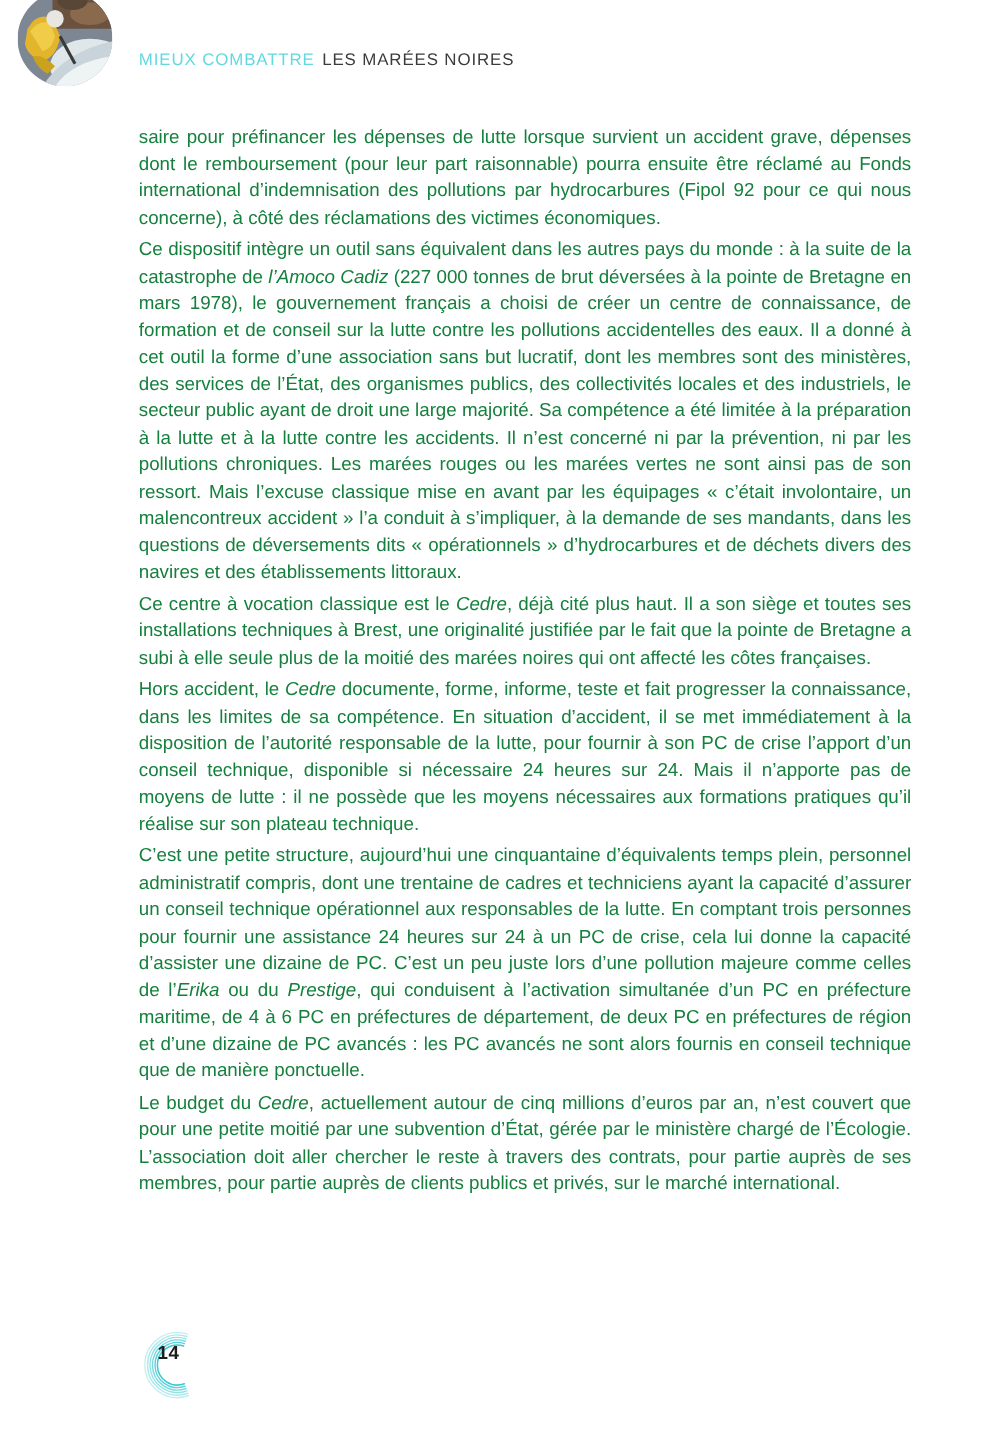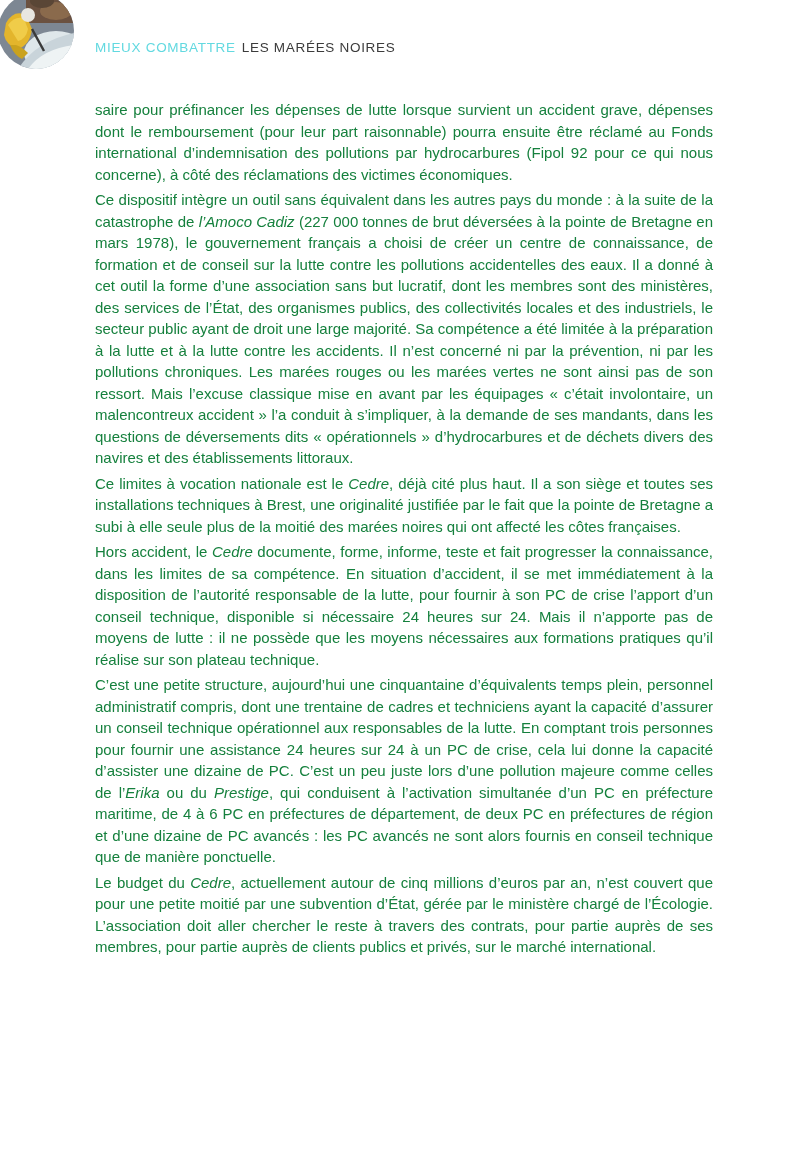--- a/index.html
+++ b/index.html
@@ -11,20 +11,21 @@
     width: 800px;
     height: 1158px;
     position: relative;
     font-family: "Liberation Sans", sans-serif;
     overflow: hidden;
   }
   .page {
     position: absolute;
     inset: 0;
     background: #ffffff;
+    margin-left: 16px;
   }
 
   
   .header-photo {
     position: absolute;
     top: -7px;
     left: -2px;
     width: 76px;
     height: 76px;
     border-radius: 50%;
@@ -108,20 +109,31 @@
       </svg>
     </div>
     <div class="running-title">
       <span class="hl">MIEUX COMBATTRE</span><span class="rest">LES MARÉES NOIRES</span>
     </div>
   </header>
 
   <main class="body-text">
       <p><span>saire pour préfinancer les dépenses de lutte lorsque survient un accident grave, dépenses dont le remboursement (pour leur part raisonnable) pourra ensuite être réclamé au Fonds international d’indemnisation des pollutions par hydrocarbures (Fipol 92 pour ce qui nous concerne), à côté des réclamations des victimes économiques.</span></p>
       <p><span>Ce dispositif intègre un outil sans équivalent dans les autres pays du monde : à la suite de la catastrophe de </span><em>l’Amoco Cadiz</em><span> (227 000 tonnes de brut déversées à la pointe de Bretagne en mars 1978), le gouvernement français a choisi de créer un centre de connaissance, de formation et de conseil sur la lutte contre les pollutions accidentelles des eaux. Il a donné à cet outil la forme d’une association sans but lucratif, dont les membres sont des ministères, des services de l’État, des organismes publics, des collectivités locales et des industriels, le secteur public ayant de droit une large majorité. Sa compétence a été limitée à la préparation à la lutte et à la lutte contre les accidents. Il n’est concerné ni par la prévention, ni par les pollutions chroniques. Les marées rouges ou les marées vertes ne sont ainsi pas de son ressort. Mais l’excuse classique mise en avant par les équipages « c’était involontaire, un malencontreux accident » l’a conduit à s’impliquer, à la demande de ses mandants, dans les questions de déversements dits « opérationnels » d’hydrocarbures et de déchets divers des navires et des établissements littoraux.</span></p>
-      <p><span>Ce limites à vocation nationale est le </span><em>Cedre</em><span>, déjà cité plus haut. Il a son siège et toutes ses installations techniques à Brest, une originalité justifiée par le fait que la pointe de Bretagne a subi à elle seule plus de la moitié des marées noires qui ont affecté les côtes françaises.</span></p>
+      <p><span>Ce centre à vocation classique est le </span><em>Cedre</em><span>, déjà cité plus haut. Il a son siège et toutes ses installations techniques à Brest, une originalité justifiée par le fait que la pointe de Bretagne a subi à elle seule plus de la moitié des marées noires qui ont affecté les côtes françaises.</span></p>
       <p><span>Hors accident, le </span><em>Cedre</em><span> documente, forme, informe, teste et fait progresser la connaissance, dans les limites de sa compétence. En situation d’accident, il se met immédiatement à la disposition de l’autorité responsable de la lutte, pour fournir à son PC de crise l’apport d’un conseil technique, disponible si nécessaire 24 heures sur 24. Mais il n’apporte pas de moyens de lutte : il ne possède que les moyens nécessaires aux formations pratiques qu’il réalise sur son plateau technique.</span></p>
       <p><span>C’est une petite structure, aujourd’hui une cinquantaine d’équivalents temps plein, personnel administratif compris, dont une trentaine de cadres et techniciens ayant la capacité d’assurer un conseil technique opérationnel aux responsables de la lutte. En comptant trois personnes pour fournir une assistance 24 heures sur 24 à un PC de crise, cela lui donne la capacité d’assister une dizaine de PC. C’est un peu juste lors d’une pollution majeure comme celles de l’</span><em>Erika</em><span> ou du </span><em>Prestige</em><span>, qui conduisent à l’activation simultanée d’un PC en préfecture maritime, de 4 à 6 PC en préfectures de département, de deux PC en préfectures de région et d’une dizaine de PC avancés : les PC avancés ne sont alors fournis en conseil technique que de manière ponctuelle.</span></p>
       <p><span>Le budget du </span><em>Cedre</em><span>, actuellement autour de cinq millions d’euros par an, n’est couvert que pour une petite moitié par une subvention d’État, gérée par le ministère chargé de l’Écologie. L’association doit aller chercher le reste à travers des contrats, pour partie auprès de ses membres, pour partie auprès de clients publics et privés, sur le marché international.</span></p>
     </main>
 
+  <footer class="footer-decoration">
+    <svg width="64" height="62" viewBox="0 0 64 62" fill="none" stroke-linecap="round">
+      <path d="M42.0 3.3 A26 26 0 1 0 42.9 52.4" stroke="#3cc9d1" stroke-opacity="0.30" stroke-width="1.1"></path>
+      <path d="M41.4 5.2 A24 24 0 1 0 42.2 50.6" stroke="#3cc9d1" stroke-opacity="0.42" stroke-width="1.1"></path>
+      <path d="M40.8 7.1 A22 22 0 1 0 41.5 48.7" stroke="#3cc9d1" stroke-opacity="0.55" stroke-width="1.1"></path>
+      <path d="M40.2 9.0 A20 20 0 1 0 40.8 46.8" stroke="#3cc9d1" stroke-opacity="0.70" stroke-width="1.1"></path>
+      <path d="M39.6 10.9 A18 18 0 1 0 40.2 44.9" stroke="#3cc9d1" stroke-opacity="0.85" stroke-width="1.1"></path>
+      <path d="M38.9 12.8 A16 16 0 1 0 39.5 43.0" stroke="#3cc9d1" stroke-opacity="1" stroke-width="1.2"></path>
+    </svg>
+    <span class="page-number">14</span>
+  </footer>
 
 </div>
 
 </body></html>

